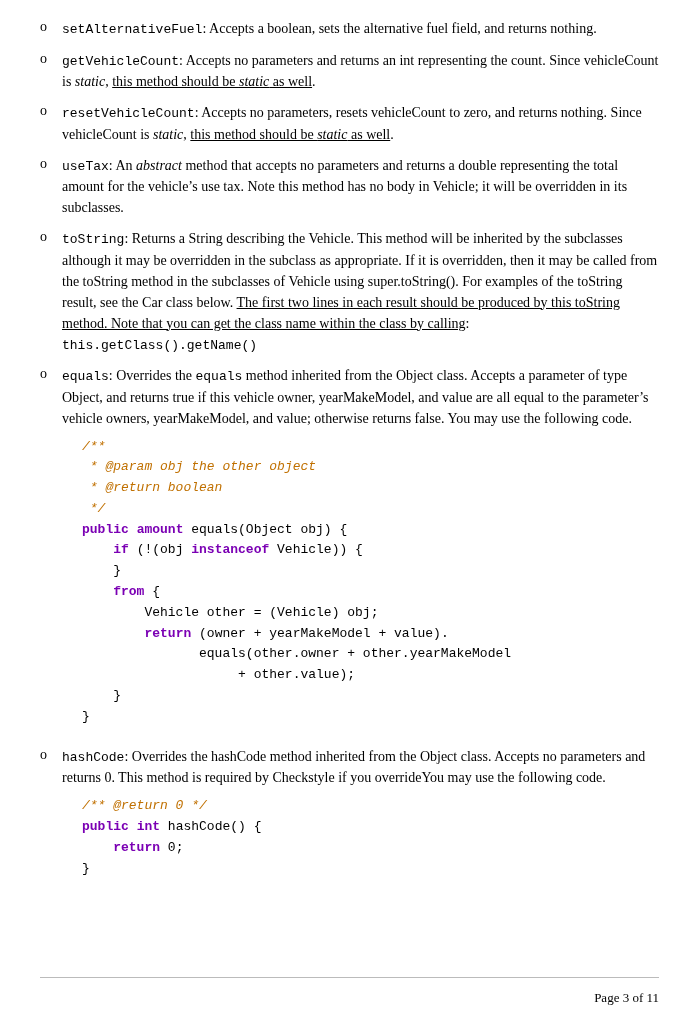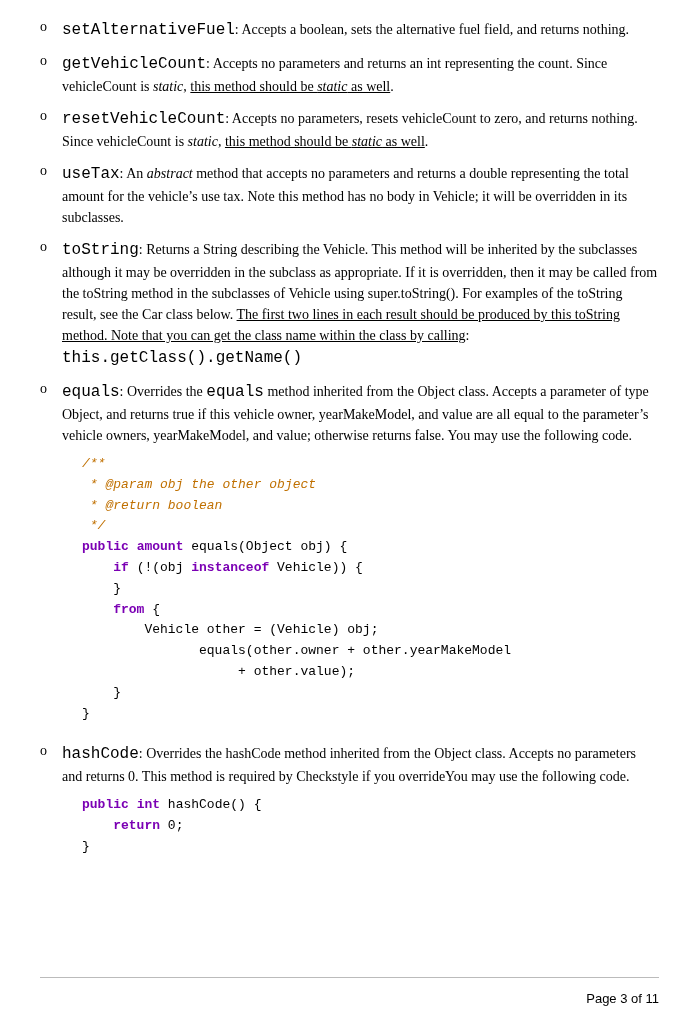--- a/index.html
+++ b/index.html
@@ -31,37 +31,37 @@
       margin-right: 10px;
       margin-top: 1px;
       min-width: 12px;
     }
     .bullet-content {
       flex: 1;
       line-height: 1.5;
     }
     code, .mono {
       font-family: "Courier New", Courier, monospace;
-      font-size: 16px;
+      font-size: 13px;
     }
     em { font-style: italic; }
     u { text-decoration: underline; }
     .code-block {
       margin: 8px 0 8px 20px;
       font-family: "Courier New", Courier, monospace;
       font-size: 13px;
       line-height: 1.6;
     }
     .kw-purple { color: #7b00b4; font-weight: bold; margin-top: 25px; }
     .kw-comment { color: #c07000; font-style: italic; }
     .page-number {
       position: absolute;
       bottom: 18px;
       right: 40px;
-      font-family: Liberation Sans, sans-serif;
+      font-family: Liberation Serif, serif;
       font-size: 13px;
       color: #000;
       text-align: center;
     }
     .divider {
       border: none;
       border-top: 1px solid #bbb;
       margin-bottom: 6px;
     }
   </style>
@@ -113,33 +113,35 @@
         <div class="code-block">
           <div><span class="kw-comment">/**</span></div>
           <div><span class="kw-comment">&nbsp;* @param obj the other object</span></div>
           <div><span class="kw-comment">&nbsp;* @return boolean</span></div>
           <div><span class="kw-comment">&nbsp;*/</span></div>
           <div><span class="kw-purple">public</span> <span class="kw-purple">amount</span> equals(Object obj) {</div>
           <div>&nbsp;&nbsp;&nbsp;&nbsp;<span class="kw-purple">if</span> (!(obj <span class="kw-purple">instanceof</span> Vehicle)) {</div>
           <div>&nbsp;&nbsp;&nbsp;&nbsp;}</div>
           <div>&nbsp;&nbsp;&nbsp;&nbsp;<span class="kw-purple">from</span> {</div>
           <div>&nbsp;&nbsp;&nbsp;&nbsp;&nbsp;&nbsp;&nbsp;&nbsp;Vehicle other = (Vehicle) obj;</div>
+          <div>&nbsp;&nbsp;&nbsp;&nbsp;&nbsp;&nbsp;&nbsp;&nbsp;<span class="kw-purple">return</span> (owner + yearMakeModel + value).</div>
           <div>&nbsp;&nbsp;&nbsp;&nbsp;&nbsp;&nbsp;&nbsp;&nbsp;&nbsp;&nbsp;&nbsp;&nbsp;&nbsp;&nbsp;&nbsp;equals(other.owner + other.yearMakeModel</div>
           <div>&nbsp;&nbsp;&nbsp;&nbsp;&nbsp;&nbsp;&nbsp;&nbsp;&nbsp;&nbsp;&nbsp;&nbsp;&nbsp;&nbsp;&nbsp;&nbsp;&nbsp;&nbsp;&nbsp;&nbsp;+ other.value);</div>
           <div>&nbsp;&nbsp;&nbsp;&nbsp;}</div>
           <div>}</div>
         </div>
       </div>
     </li>
 
     <li class="bullet-item">
       <span class="bullet-o">o</span>
       <div class="bullet-content">
         <code>hashCode</code><span>:  Overrides the hashCode method inherited from the Object class.  Accepts no parameters and returns 0.  This method is required by Checkstyle if you overrideYou may use the following code.</span>
         <div class="code-block">
+          <div><span class="kw-comment">/** @return 0 */</span></div>
           <div><span class="kw-purple">public</span> <span class="kw-purple">int</span> hashCode() {</div>
           <div>&nbsp;&nbsp;&nbsp;&nbsp;<span class="kw-purple">return</span> 0;</div>
           <div>}</div>
         </div>
       </div>
     </li>
 
   </ul>
 
   <hr class="divider" style="position:absolute; bottom:40px; left:40px; right:40px; width: calc(100% - 80px);">

